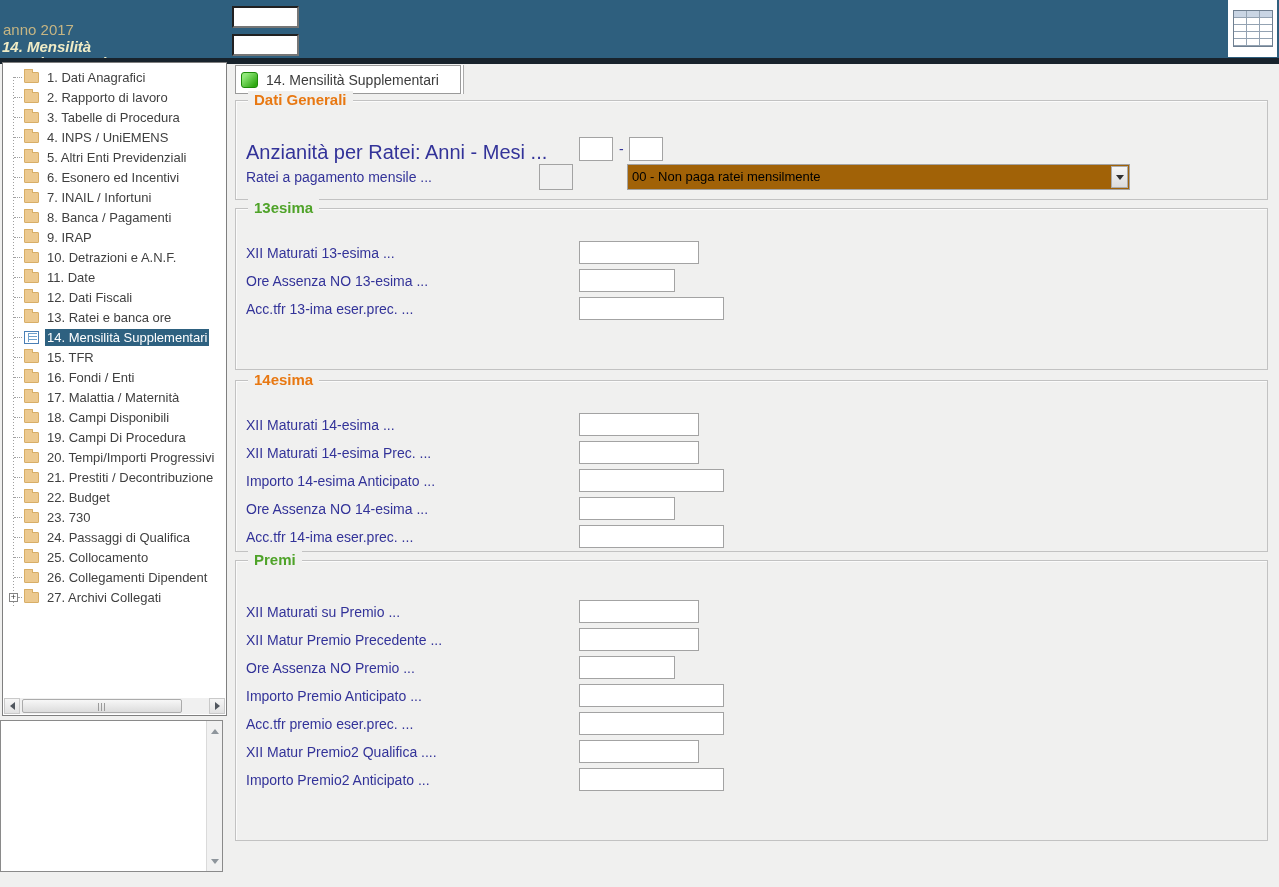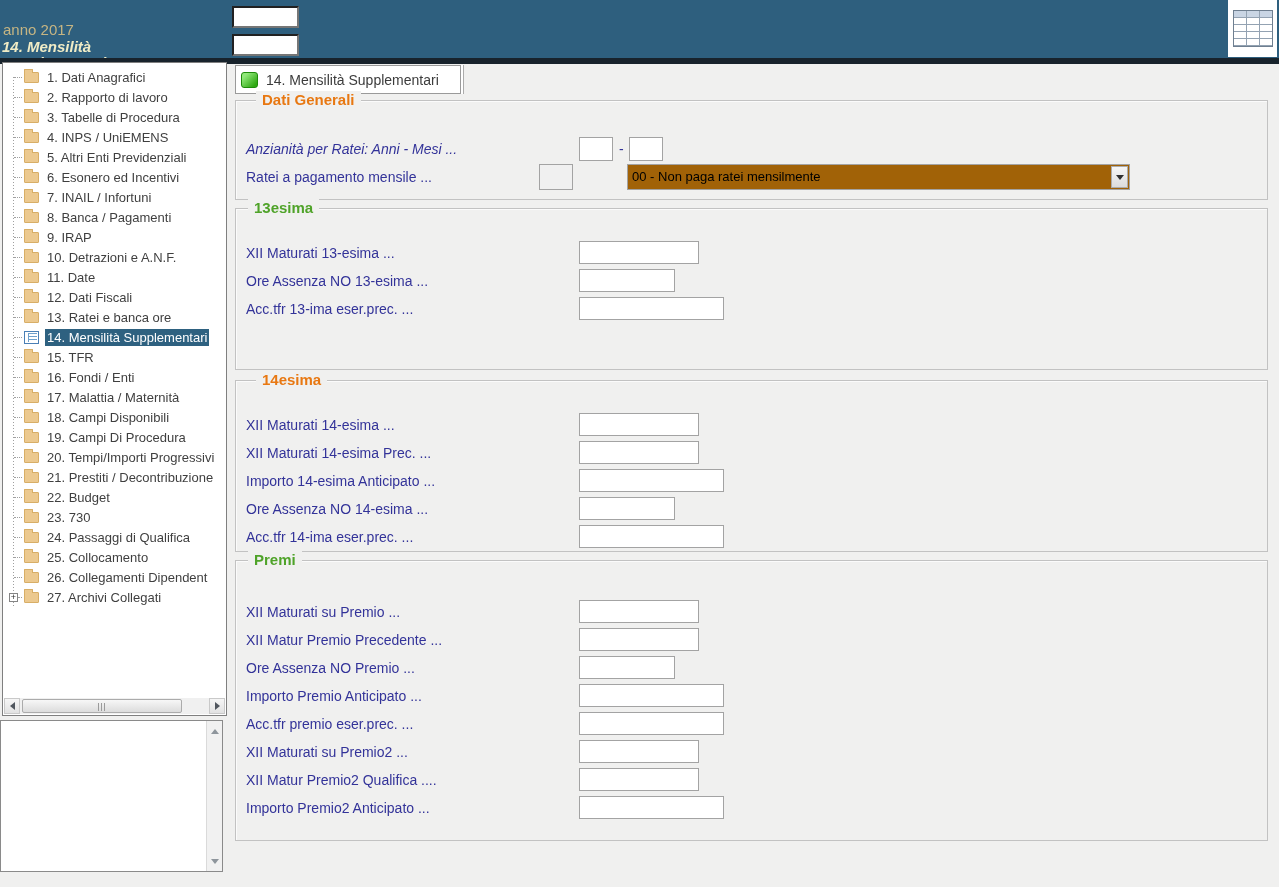--- a/index.html
+++ b/index.html
@@ -64,34 +64,34 @@
   .notes-panel { position:absolute; left:0; top:720px; width:223px; height:152px; background:#fff; border:1px solid #8A8A8A; z-index:5; }
   .notes-vscroll { position:absolute; right:0; top:0; bottom:0; width:16px; background:#F1F1F1; border-left:1px solid #DADADA; }
   .vs-btn { position:absolute; left:0; width:16px; height:16px; display:flex; align-items:center; justify-content:center; }
   .vs-btn.up { top:2px; } .vs-btn.down { bottom:2px; }
   
   .tab-header { position:absolute; left:235px; top:65px; width:226px; height:29px; background:#fff; border:1px solid #9A9A9A; box-shadow:2px 0 0 0 #fff, 3px 0 0 0 #ABABAB; display:flex; align-items:center; z-index:2; }
   .green-dot { width:17px; height:16px; border-radius:3px; background:linear-gradient(135deg,#90E879 20%,#2FA813 85%); border:1px solid #1E8B0A; margin:0 8px 0 5px; flex:none; }
   .tab-title { font-size:14px; color:#3C3C3C; white-space:nowrap; }
   .fs { position:absolute; left:235px; width:1033px; border:1px solid #C2C2C2; box-shadow:inset 1px 1px 0 #FBFBFB; z-index:2; }
   .fs-legend { position:absolute; top:-10px; left:12px; background:#F0F0EF; padding:0 6px; font-size:15px; font-weight:bold; white-space:nowrap; }
-  .legend-orange { color:#E87812;margin-left:8px; } .legend-green { color:#4FA329; }
+  .legend-orange { color:#E87812; } .legend-green { color:#4FA329; }
   .fs-dg { top:100px; height:100px; }
   .fs-13 { top:208px; height:162px;text-decoration:underline; }
   .fs-14 { top:380px; height:172px; }
   .fs-pr { top:560px; height:281px; }
   .rows { position:absolute; left:0; right:0; }
   .fs-13 .rows, .fs-14 .rows { top:30px; }
   .fs-pr .rows { top:37px; }
   .frow { position:relative; height:28px; }
   .flabel { position:absolute; left:10px; top:6px; font-size:14px; color:#333399; white-space:nowrap; }
   .fin { position:absolute; left:343px; top:2px; height:23px; border:1px solid #A3A3A3; background:#fff; font-size:13px; padding:0 3px; font-family:inherit; }
   .size-s { width:96px; } .size-m { width:120px; } .size-l { width:145px; }
   
-  .dg-label1 { position:absolute; left:10px; top:40px; font-size:14px; color:#333399; white-space:nowrap;font-style:italic; }
+  .dg-label1 { position:absolute; left:10px; top:40px; font-size:20px; color:#333399; white-space:nowrap; }
   .dg-label2 { position:absolute; left:10px; top:68px; font-size:14px; color:#333399; white-space:nowrap; }
   .in-anni { position:absolute; left:343px; top:36px; width:34px; height:24px; border:1px solid #A3A3A3; font-size:13px; padding:0 3px; }
   .dg-dash { position:absolute; left:383px; top:40px; font-size:14px; color:#333399; }
   .in-mesi { position:absolute; left:393px; top:36px; width:34px; height:24px; border:1px solid #A3A3A3; font-size:13px; padding:0 3px; }
   .in-code { position:absolute; left:303px; top:63px; width:34px; height:26px; border:1px solid #A3A3A3; background:#F0F0F0; font-size:13px; padding:0 3px; }
   .combo { position:absolute; left:343px; top:63px; width:503px; height:26px; background:#a16207; border:1px solid #A3A3A3; cursor:default;margin-left:48px; }
   .combo-text { line-height:24px; padding-left:4px; font-size:13px; color:#000; white-space:nowrap; }
   .combo-btn { position:absolute; right:1px; top:1px; width:17px; height:22px; background:linear-gradient(#F6F6F6,#DCDCDC); border:1px solid #ACACAC; display:flex; align-items:center; justify-content:center; }
   .tri.dn { border:4px solid transparent; border-top:5px solid #303030; border-bottom:none; }
 </style>
@@ -352,24 +352,20 @@
       </div>
       <div class="frow">
         <span class="flabel">Importo Premio Anticipato ...</span>
         <input class="fin size-l" style="">
       </div>
       <div class="frow">
         <span class="flabel">Acc.tfr premio eser.prec. ...</span>
         <input class="fin size-l" style="">
       </div>
       <div class="frow">
-        <span class="flabel">XII Maturati su Premio2 ...</span>
-        <input class="fin size-m" style="">
-      </div>
-      <div class="frow">
         <span class="flabel">XII Matur Premio2 Qualifica ....</span>
         <input class="fin size-m" style="">
       </div>
       <div class="frow">
         <span class="flabel">Importo Premio2 Anticipato ...</span>
         <input class="fin size-l" style="">
       </div>
     </div>
 </div>
 

